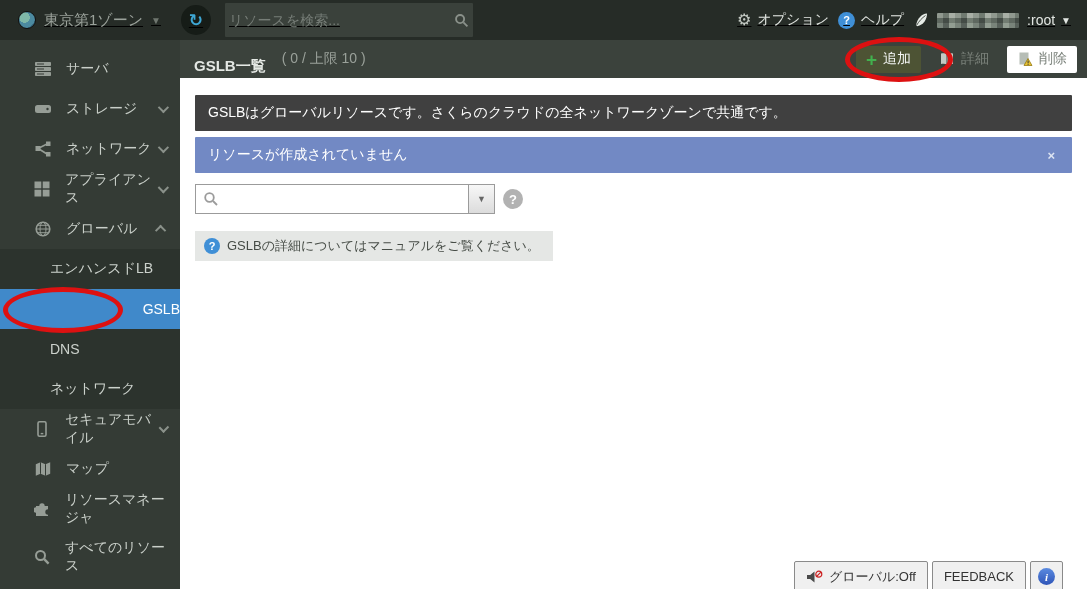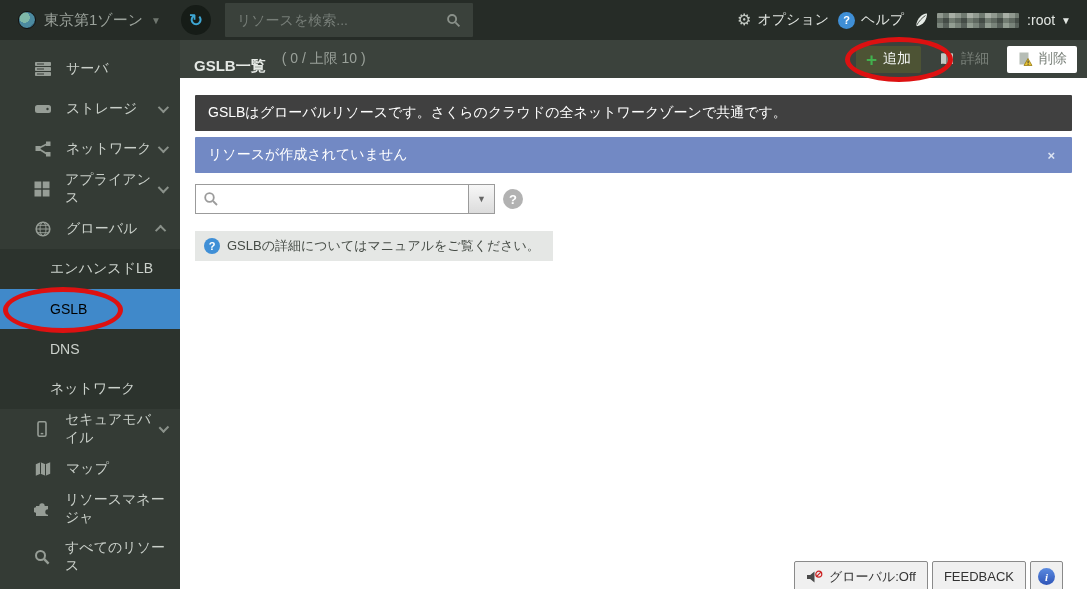--- a/index.html
+++ b/index.html
@@ -5,38 +5,38 @@
   * { margin:0; padding:0; box-sizing:border-box; }
   html,body { width:1087px; height:589px; overflow:hidden; }
   body {
     font-family:"Liberation Sans","DejaVu Sans",sans-serif;
     position:relative; background:#fff; font-size:14px;
   }
 
   
   .topbar {
     position:absolute; top:0; left:0; width:1087px; height:40px;
-    background:#262c27; display:flex; align-items:center; z-index:5;
+    background:#262c27; display:flex; align-items:center; z-index:5;text-decoration:underline;
   }
   .zone-select { display:flex; align-items:center; gap:8px; padding:0 14px 0 18px; cursor:pointer; }
   .zone-globe {
     width:18px; height:18px; border-radius:50%;
     background:radial-gradient(circle at 35% 35%, #7fb8a8 0 35%, #4c8aa0 36% 70%, #3a6f86 71%);
     border:1px solid #111;
   }
   .zone-label { color:#9ba29b; font-size:15px; }
   .caret-down { color:#6f766f; font-size:10px; }
   .refresh-btn {
     width:30px; height:30px; border-radius:50%; background:#161c17;
     display:flex; align-items:center; justify-content:center; margin-left:6px; cursor:pointer;
   }
   .refresh-glyph { color:#3ea7d4; font-size:17px; font-weight:bold; line-height:1; }
   .top-search {
     margin-left:14px; width:248px; height:34px; background:#3a413b;
-    display:flex; align-items:center; padding:0 12px; border-radius:1px;
+    display:flex; align-items:center; padding:0 4px; border-radius:1px;
   }
   .top-search input {
     flex:1; background:transparent; border:none; outline:none;
     color:#cfd4cf; font-size:14px; font-family:inherit;
   }
   .top-search input::placeholder { color:#767d77; }
   .top-search svg { flex:0 0 auto; }
   .topbar-right { margin-left:auto; display:flex; align-items:center; gap:9px; padding-right:16px; }
   .tb-item { display:flex; align-items:center; gap:6px; color:#e2e6e2; font-size:14px; cursor:pointer; }
   .gear-glyph { color:#c3c9c3; font-size:16px; line-height:1; }
@@ -64,21 +64,21 @@
   .side-item .icon { width:17px; height:17px; color:#969d96; display:flex; align-items:center; justify-content:center; }
   .side-item .lbl { margin-left:15px; }
   .chev { margin-left:auto; width:8px; height:8px; border-right:2px solid #8a918a; border-bottom:2px solid #8a918a; }
   .chev.down { transform:rotate(45deg) translateY(-2px); }
   .chev.up   { transform:rotate(-135deg) translateY(-2px); }
   .submenu { background:#2c332d; }
   .sub-item {
     height:40px; display:flex; align-items:center; padding-left:50px;
     color:#ccd2cc; font-size:14px; cursor:pointer;
   }
-  .sub-item.selected { background:#4089ca; color:#000000; }
+  .sub-item.selected { background:#4089ca; color:#ffffff;justify-content:flex-end; }
   .side-item.spaced { margin-top:8px; }
 
   
   .main { position:absolute; top:40px; left:180px; width:907px; height:549px; background:#fff; }
   .main-header {
     height:38px; background:#3b423c; display:flex; align-items:center; padding:0 10px 0 14px;
   }
   .mh-title { color:#e4e8e4; font-size:15px; font-weight:bold;margin-top:14px; }
   .mh-count { color:#9aa19a; font-size:14px; margin-left:16px; }
   .mh-buttons { margin-left:auto; display:flex; align-items:center; gap:8px; }

